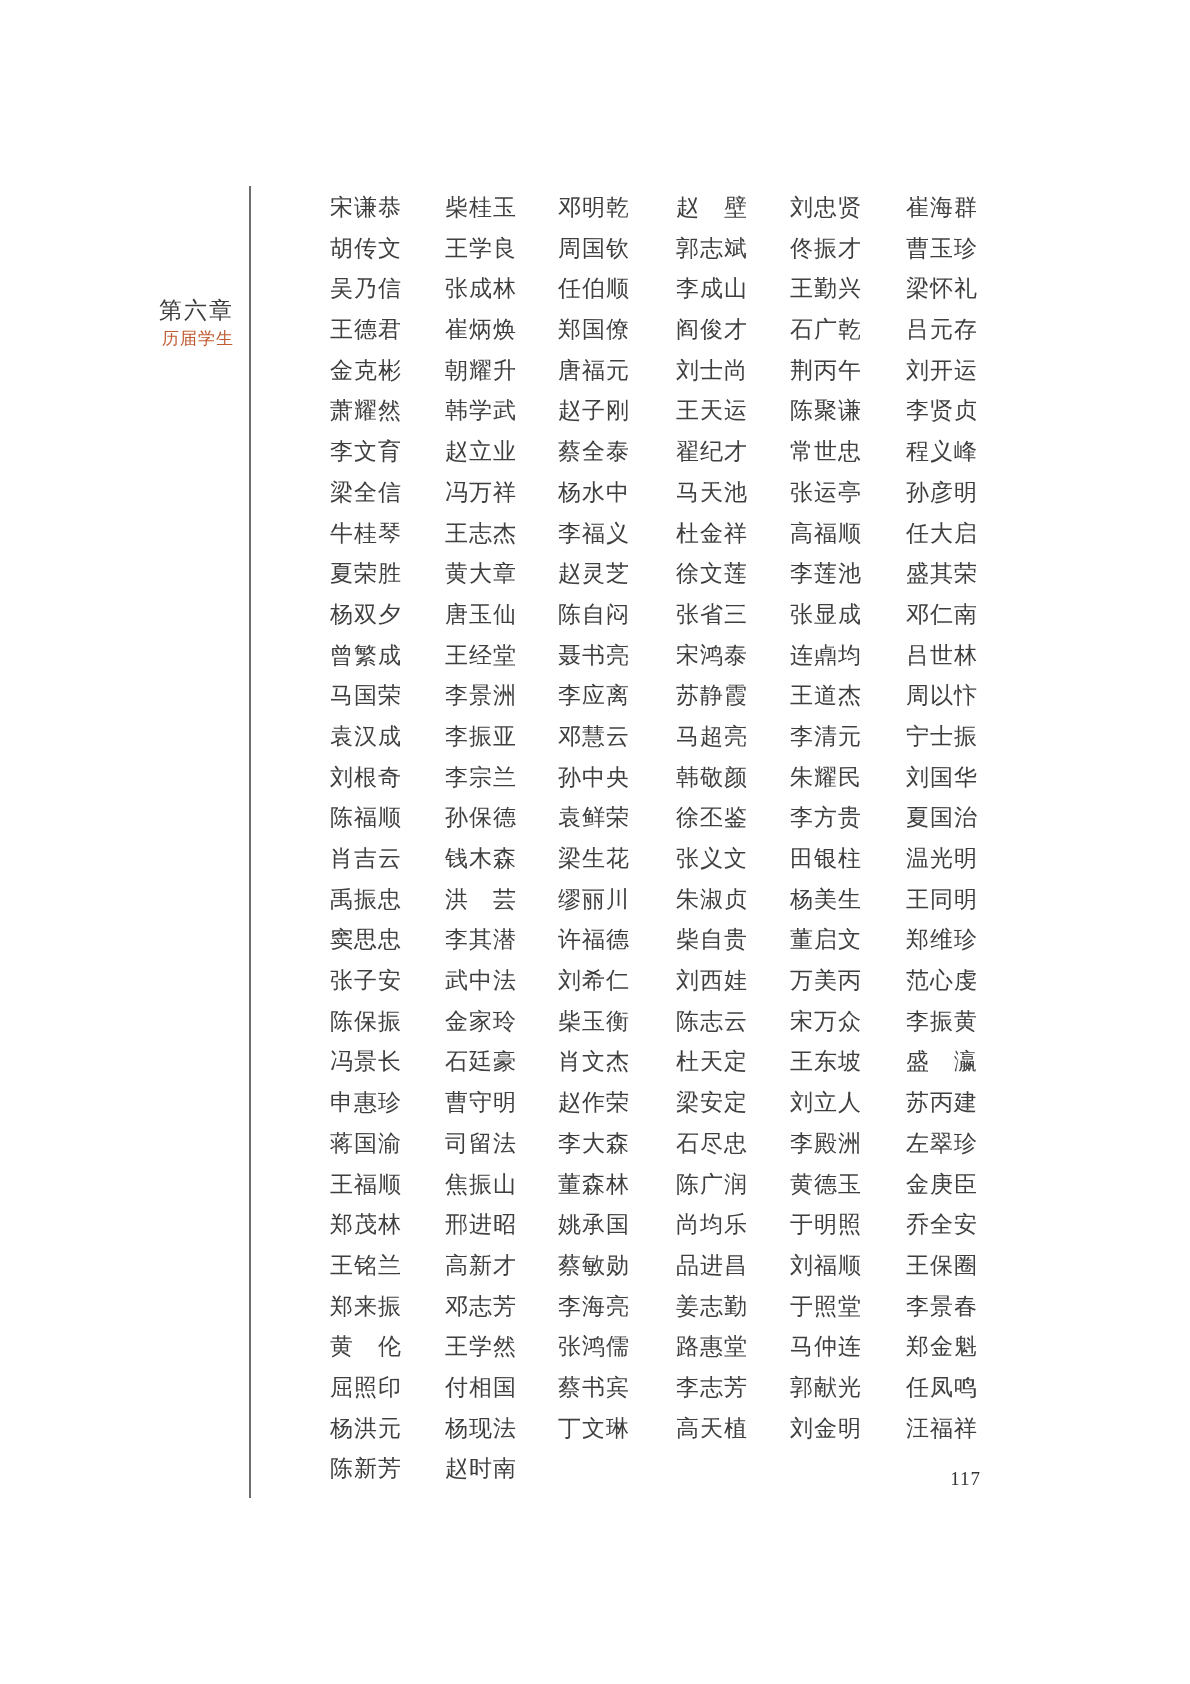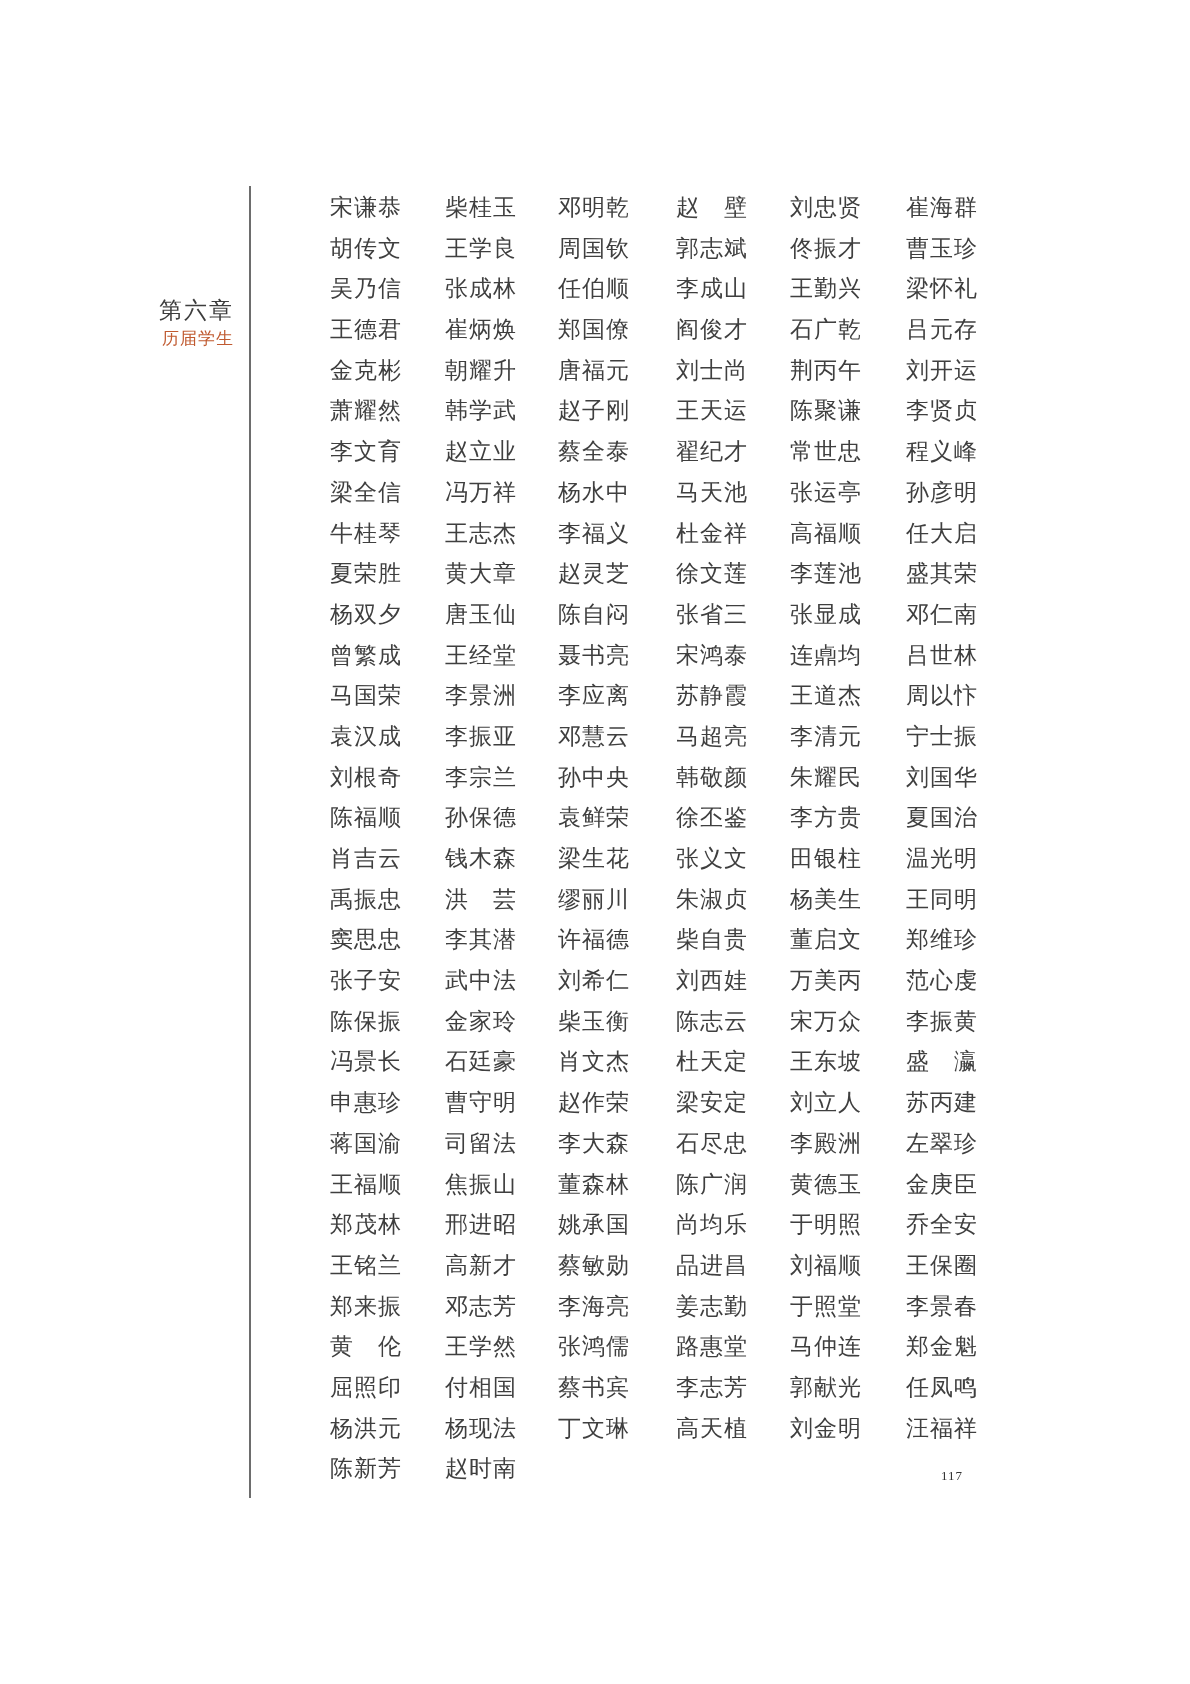--- a/index.html
+++ b/index.html
@@ -57,23 +57,24 @@
     color: #3f3f3f;
     letter-spacing: 1px;
     white-space: pre;
     line-height: 40.7px;
   }
   .page-number {
     position: absolute;
     left: 941px;
     top: 1468px;
     width: 40px;
-    font-size: 13px;
+    font-size: 19px;
     color: #333333;
     letter-spacing: 1px;
+    text-align: right;
   }
 </style>
 </head>
 <body>
 
 <div class="page" style="background: rgb(255, 255, 255);">
 
   <div class="chapter-block">
     <div class="chapter-title" style="color: rgb(61, 61, 61);">第六章</div>
     <div class="chapter-sub" style="color: rgb(192, 90, 48);">历届学生</div>

